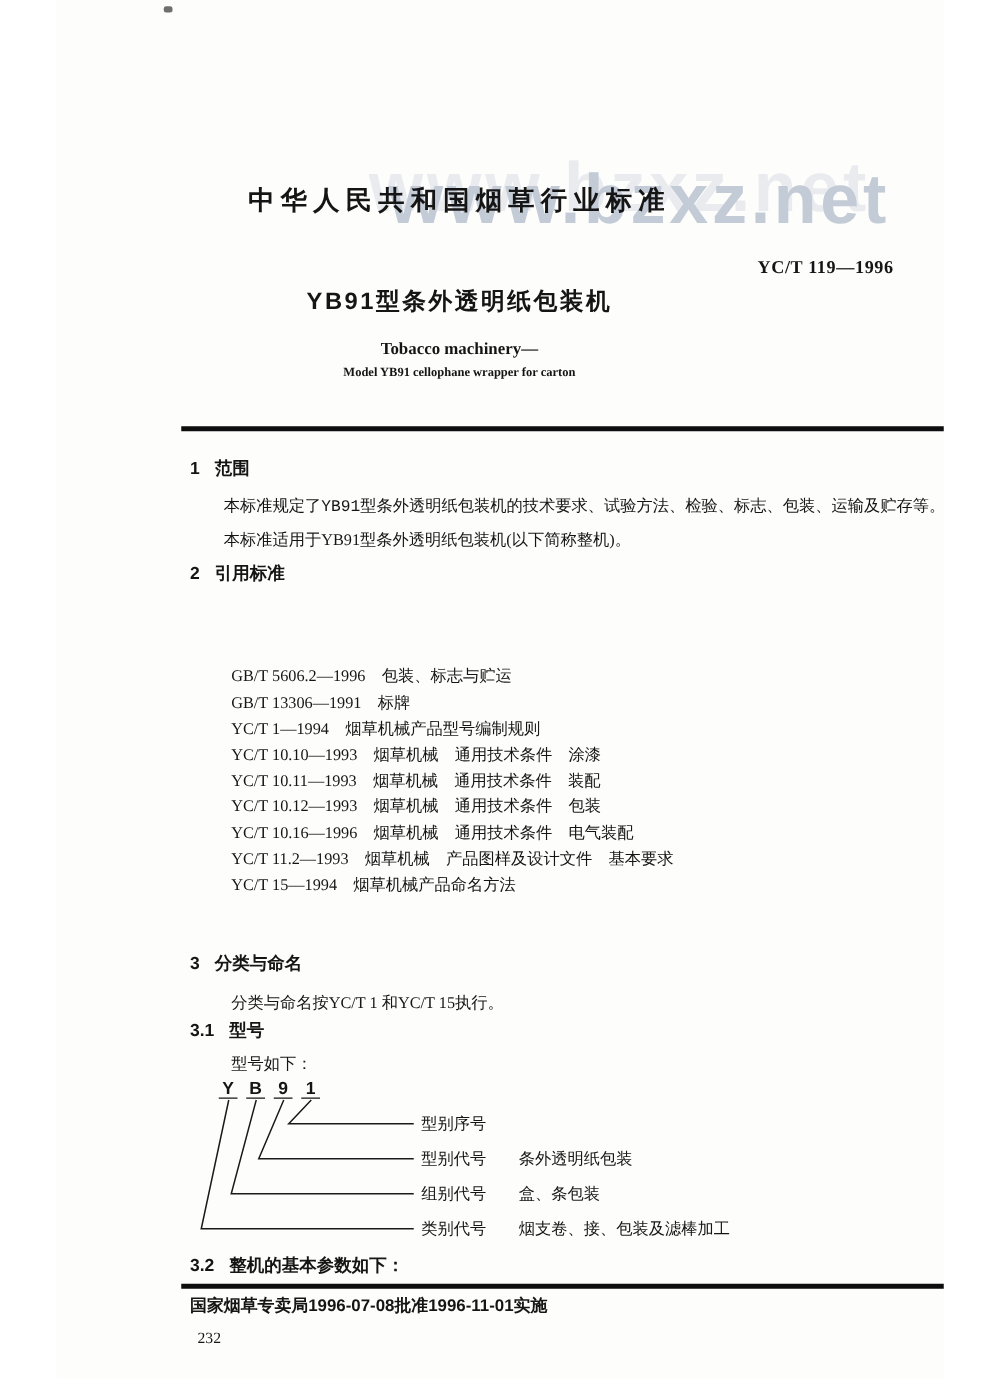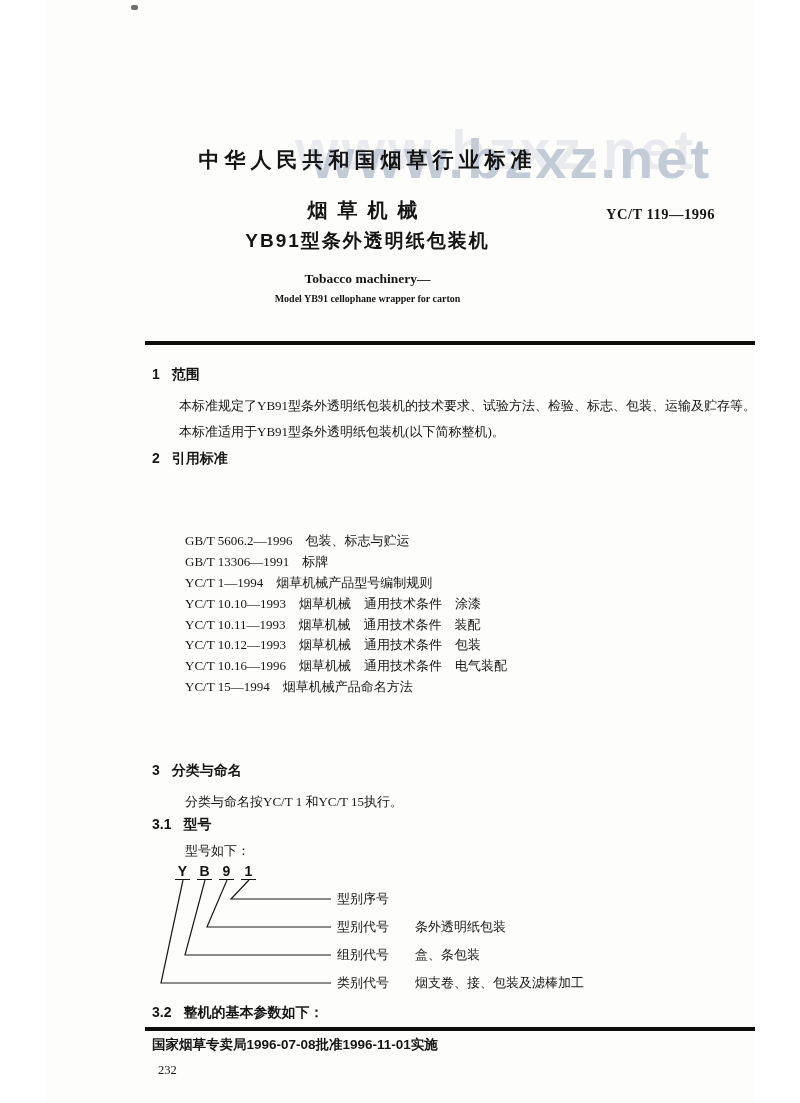--- a/index.html
+++ b/index.html
@@ -37,21 +37,21 @@
   .rule { position:absolute; left:100px; width:630px; height:4px; background:#0d0d0d; z-index:2; }
   #rule-top { top:341px; }
   #rule-bottom { top:1027px; }
 
   .abs { position:absolute; z-index:2; }
   .heading { font-family:"Liberation Sans",sans-serif; font-weight:bold; font-size:14px; white-space:nowrap; }
   .heading .h-title { margin-left:12px; }
   .para { left:107px; width:626px; font-size:13px; line-height:25px; text-indent:27px; text-align:justify; }
 
   #h1 { left:107px; top:366px; }
-  #s1p1 { top:393px; }
+  #s1p1 { top:393px;font-family:Liberation Mono, monospace; }
   #s1p2 { top:419px; }
   #h2 { left:107px; top:450px; }
   #s2p1 { top:477px; }
 
   #refs { left:140px; top:531px; list-style:none; font-size:13px; }
   #refs li { line-height:20.9px; height:20.9px; white-space:nowrap; }
 
   #h3 { left:107px; top:762px; }
   #s3p1 { left:140px; top:791px; font-size:13px; line-height:22px; white-space:nowrap; }
   #h31 { left:107px; top:816px; }
@@ -82,21 +82,20 @@
 <body>
 
 <div id="page">
 
   <div id="speck-1" class="speck"></div>
   <div id="speck-2" class="speck"></div>
 
   <div class="watermark">www.bzxz.net</div>
 
   <div class="center-col std-label abs">中华人民共和国烟草行业标准</div>
-  <div class="center-col title-cn-1 abs">烟草机械</div>
   <div class="center-col title-cn-2 abs">YB91型条外透明纸包装机</div>
   <div class="std-number">YC/T 119—1996</div>
   <div class="center-col title-en-1 abs">Tobacco machinery—</div>
   <div class="center-col title-en-2 abs">Model YB91 cellophane wrapper for carton</div>
 
   <div id="rule-top" class="rule"></div>
 
   <div id="h1" class="abs heading">
     <span>1</span><span class="h-title">范围</span>
   </div>
@@ -108,20 +107,21 @@
   </div>
 
   <ul id="refs" class="abs">
     <li>GB/T 5606.2—1996　包装、标志与贮运</li>
     <li>GB/T 13306—1991　标牌</li>
     <li>YC/T 1—1994　烟草机械产品型号编制规则</li>
     <li>YC/T 10.10—1993　烟草机械　通用技术条件　涂漆</li>
     <li>YC/T 10.11—1993　烟草机械　通用技术条件　装配</li>
     <li>YC/T 10.12—1993　烟草机械　通用技术条件　包装</li>
     <li>YC/T 10.16—1996　烟草机械　通用技术条件　电气装配</li>
+    <li>YC/T 11.2—1993　烟草机械　产品图样及设计文件　基本要求</li>
     <li>YC/T 15—1994　烟草机械产品命名方法</li>
   </ul>
 
   <div id="h3" class="abs heading">
     <span>3</span><span class="h-title">分类与命名</span>
   </div>
   <div id="s3p1" class="abs">分类与命名按YC/T 1 和YC/T 15执行。</div>
 
   <div id="h31" class="abs heading">
     <span>3.1</span><span class="h-title">型号</span>

